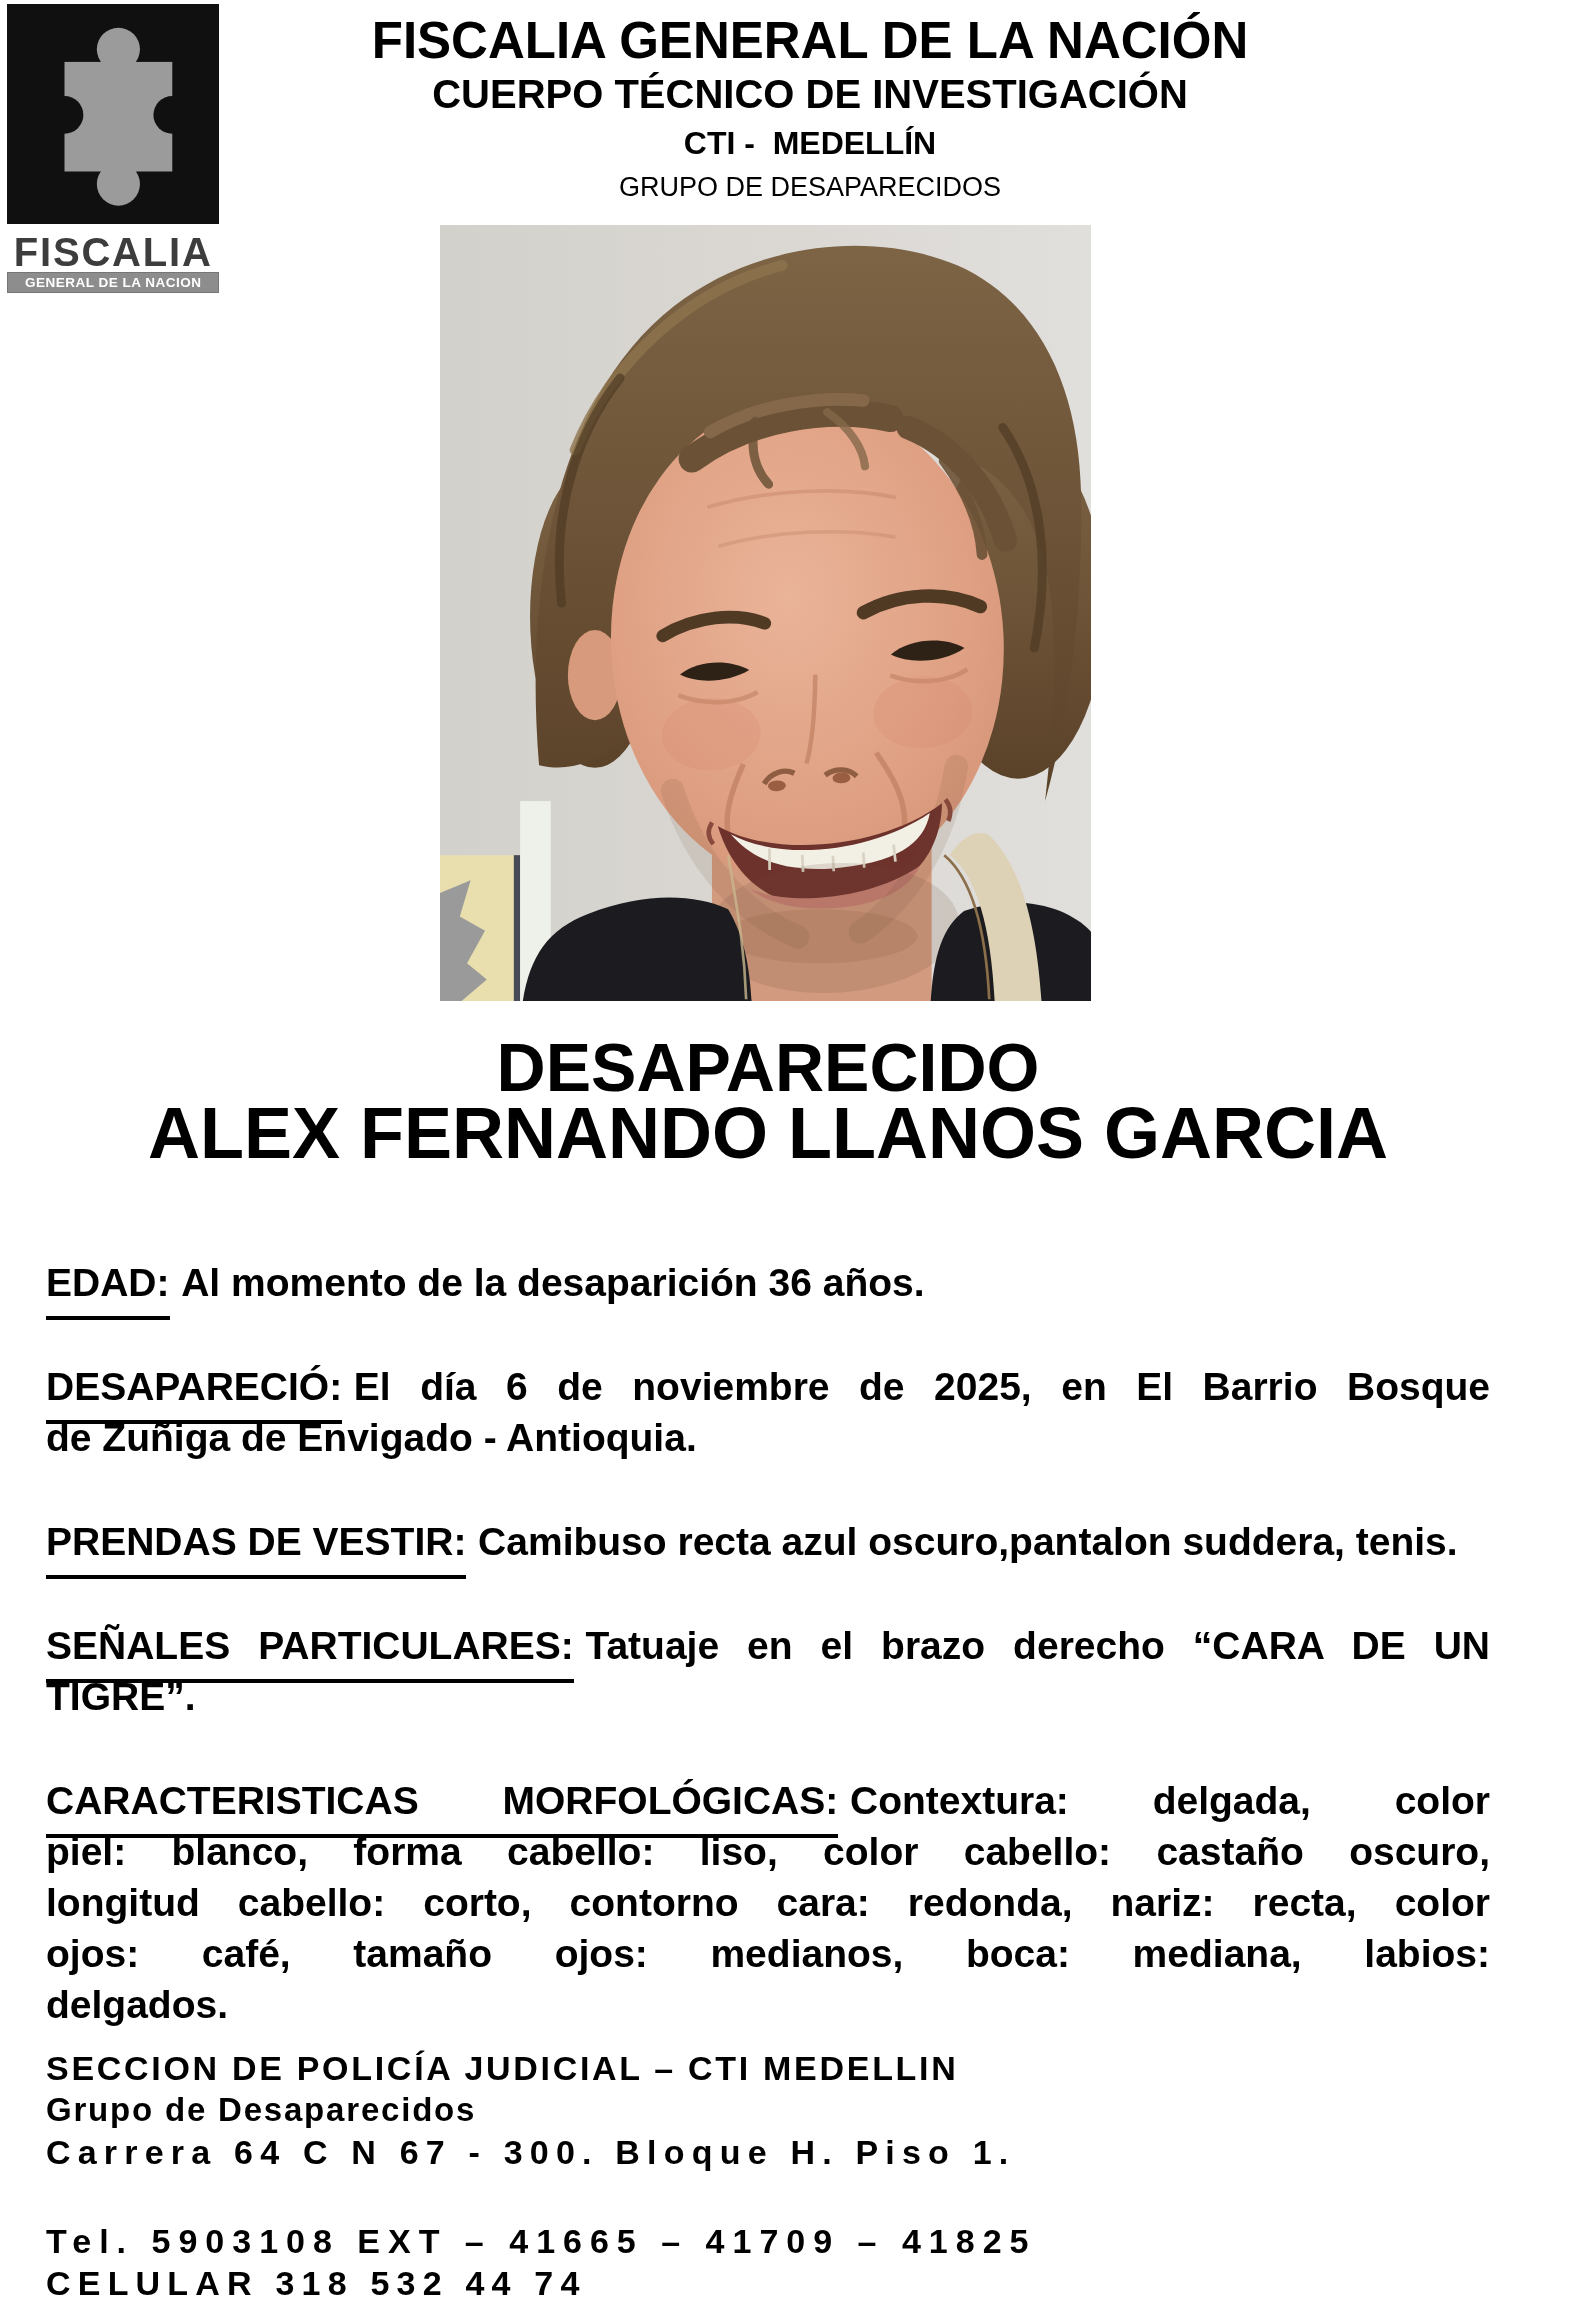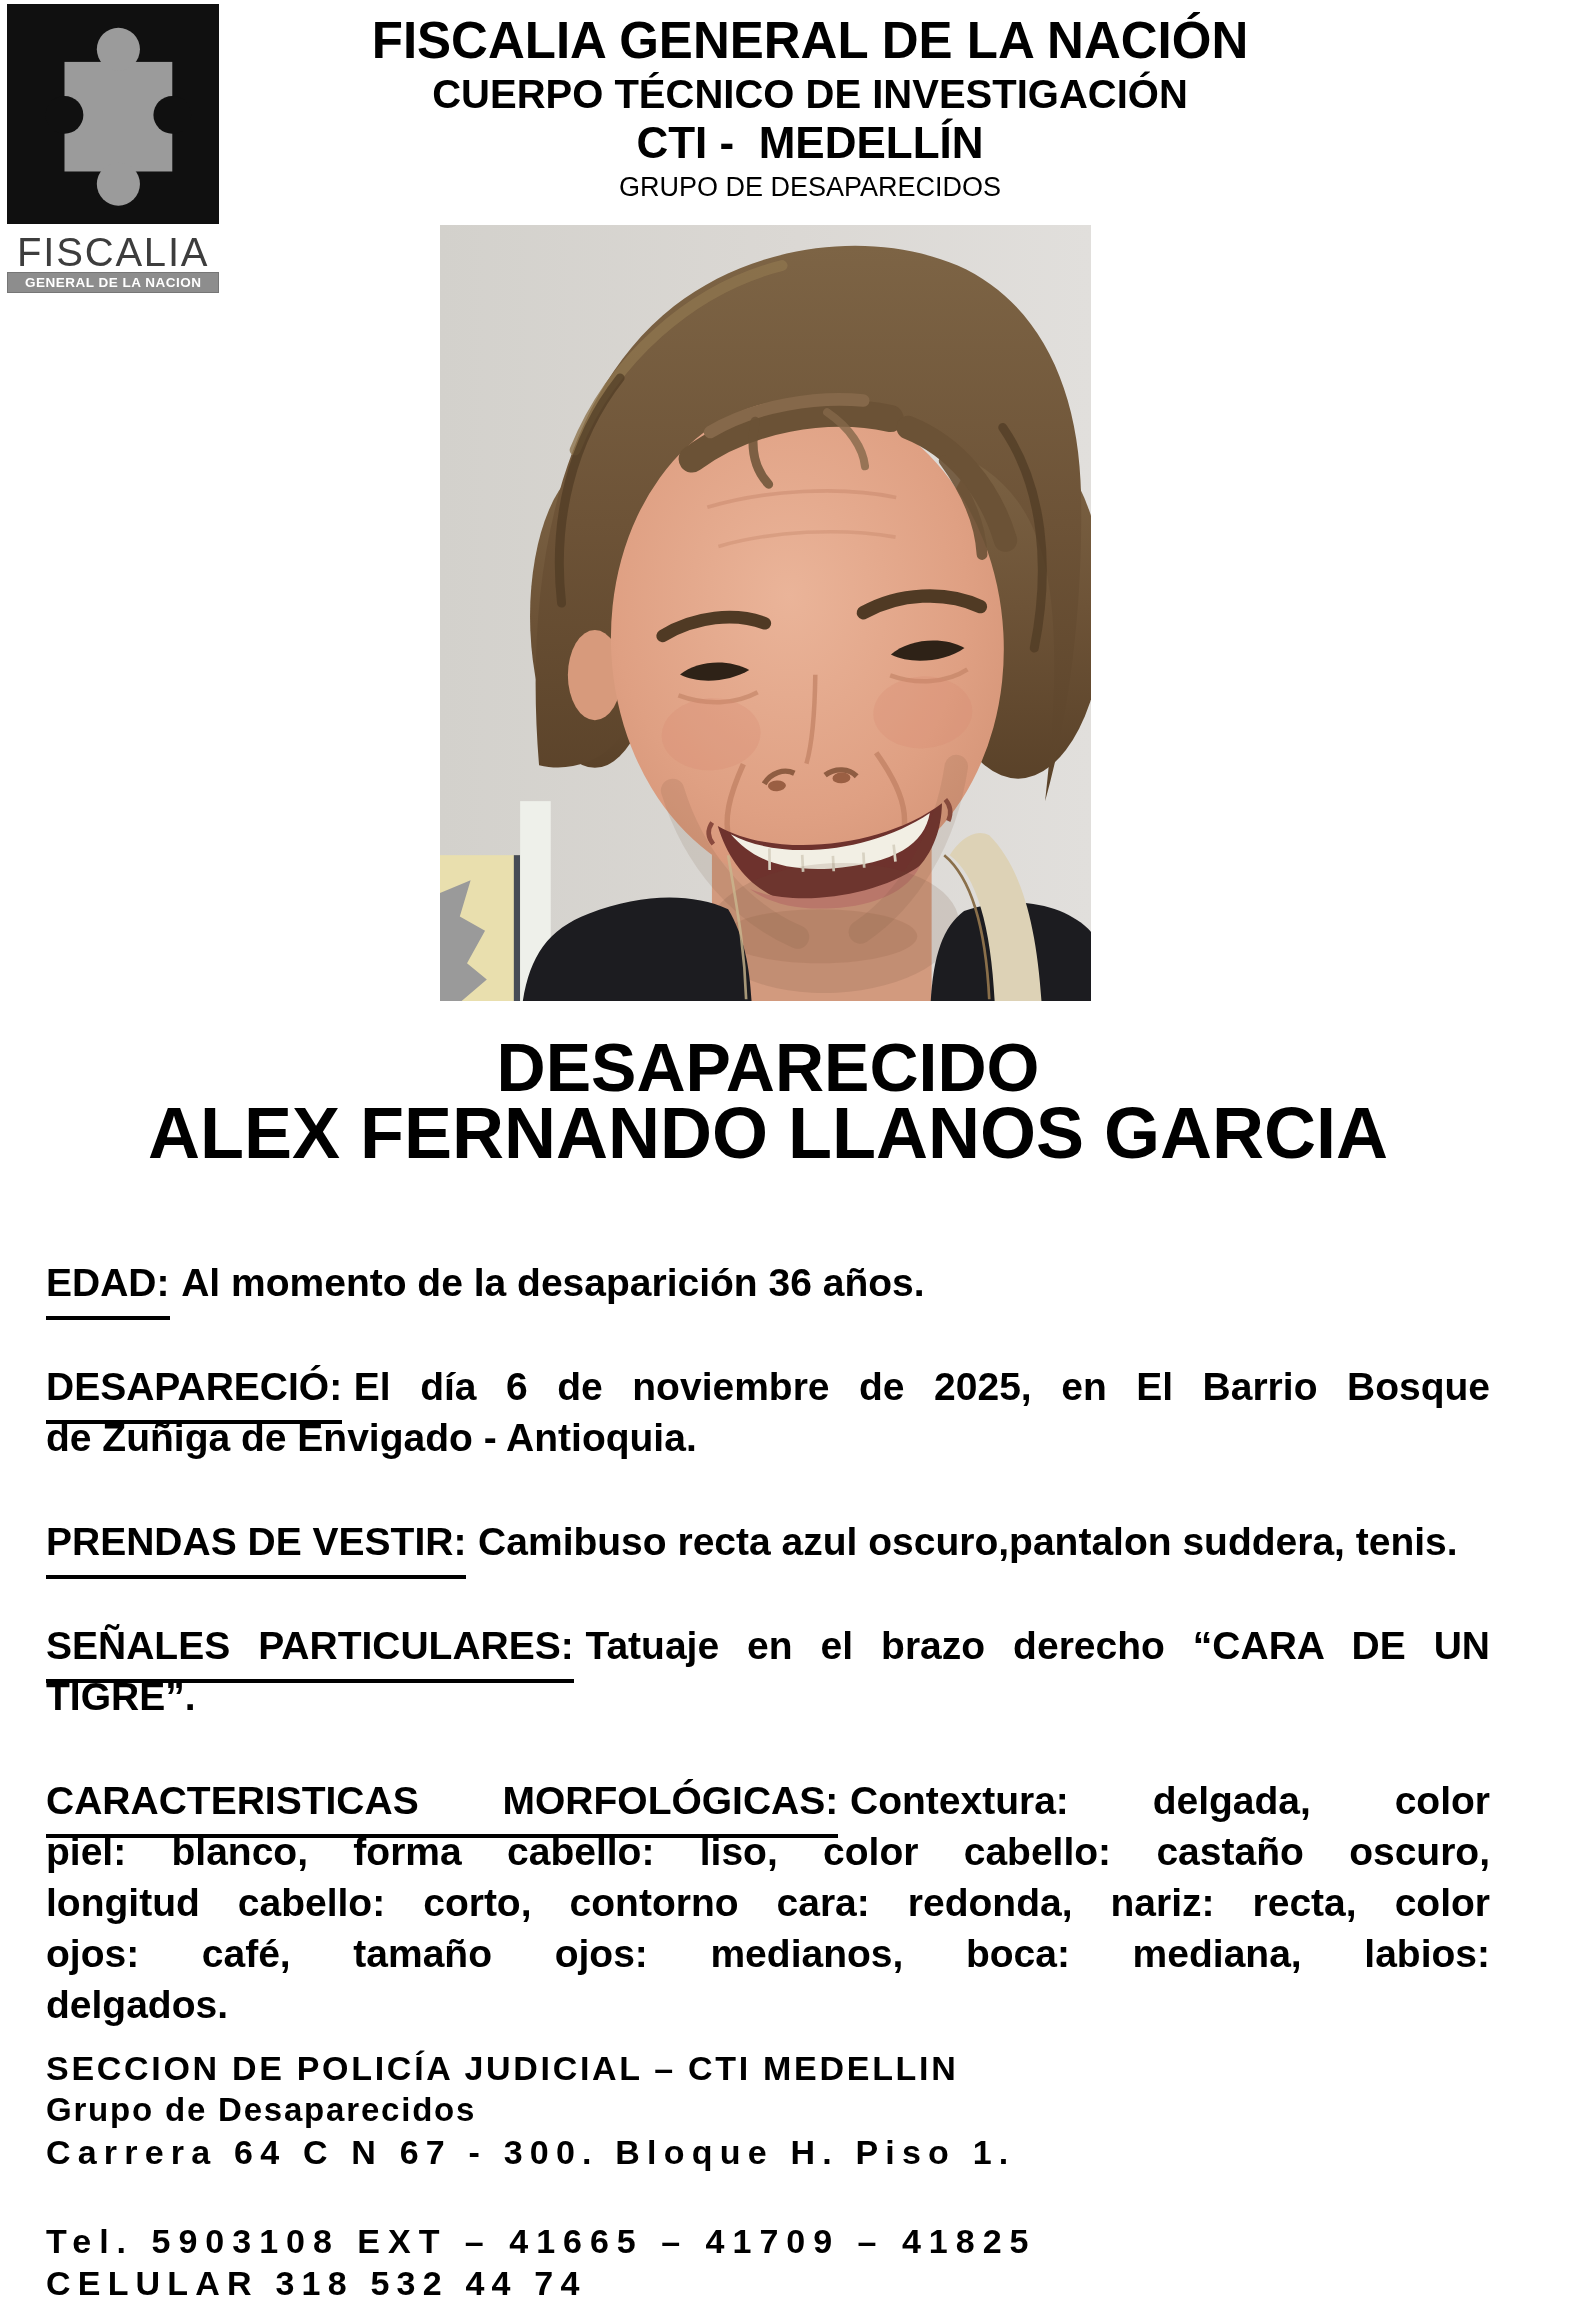--- a/index.html
+++ b/index.html
@@ -12,35 +12,35 @@
     font-family: "Liberation Sans", "DejaVu Sans", sans-serif;
     overflow: hidden;
   }
 
   
   .logo { position: absolute; left: 7.2px; top: 3.6px; width: 212px; }
   .logo-box { width: 212px; height: 220px; background: #101010; }
   .logo-box svg { display: block; width: 100%; height: 100%; }
   .logo-word {
     margin-top: 8px; text-align: center;
-    font-size: 40px; font-weight: normal; letter-spacing: 1.8px;
+    font-size: 40px; font-weight: bold; letter-spacing: 1.8px;
     color: #3d3d3d; line-height: 1;
   }
   .logo-bar {
     margin-top: 0; background: #8d8d8d; color: #ffffff;
     border: 0.9px solid #767676;
     font-size: 13.5px; font-weight: bold; letter-spacing: 0.5px;
     text-align: center; padding: 3.6px 0 2.7px 0; line-height: 1;
   }
 
   
   .header { position: absolute; left: 234px; right: 209px; top: 10.8px; text-align: center; }
   .h1 { font-size: 51px; font-weight: bold; line-height: 59px; }
   .h2 { font-size: 40px; font-weight: bold; line-height: 48px; }
-  .h3 { font-size: 44px; font-weight: bold; line-height: 50px; }
+  .h3 { font-size: 32px; font-weight: bold; line-height: 50px; }
   .h4 { font-size: 27px; font-weight: normal; line-height: 38px; }
 
   
   .photo { position: absolute; left: 440px; top: 225px; width: 651px; height: 776px; }
   .photo svg { display: block; width: 100%; height: 100%; }
 
   
   .title { position: absolute; left: 46px; width: 1444px; top: 1037px; text-align: center; }
   .t1 { font-size: 68px; font-weight: bold; line-height: 61px; }
   .t2 { font-size: 72px; font-weight: bold; line-height: 70px; }

